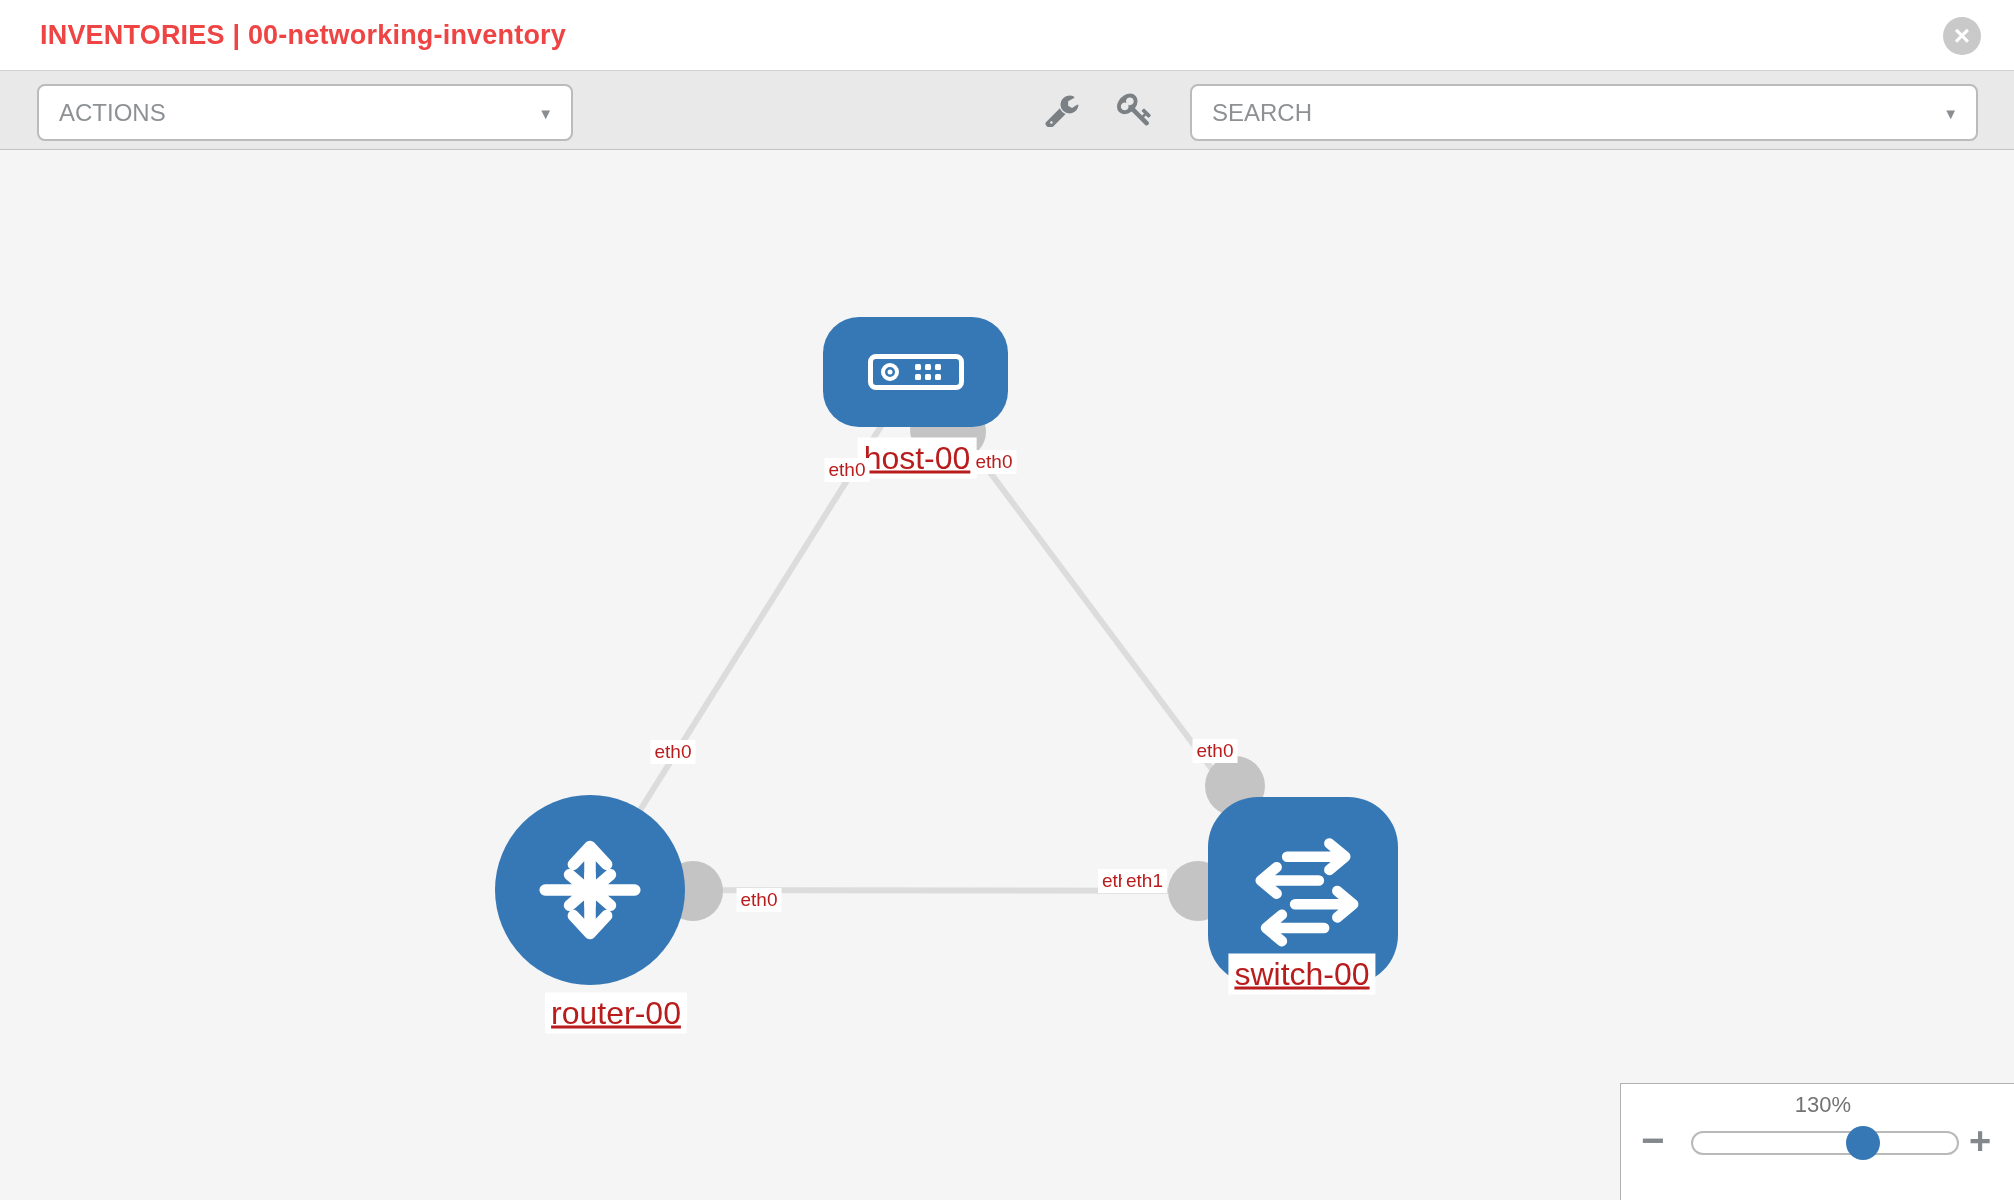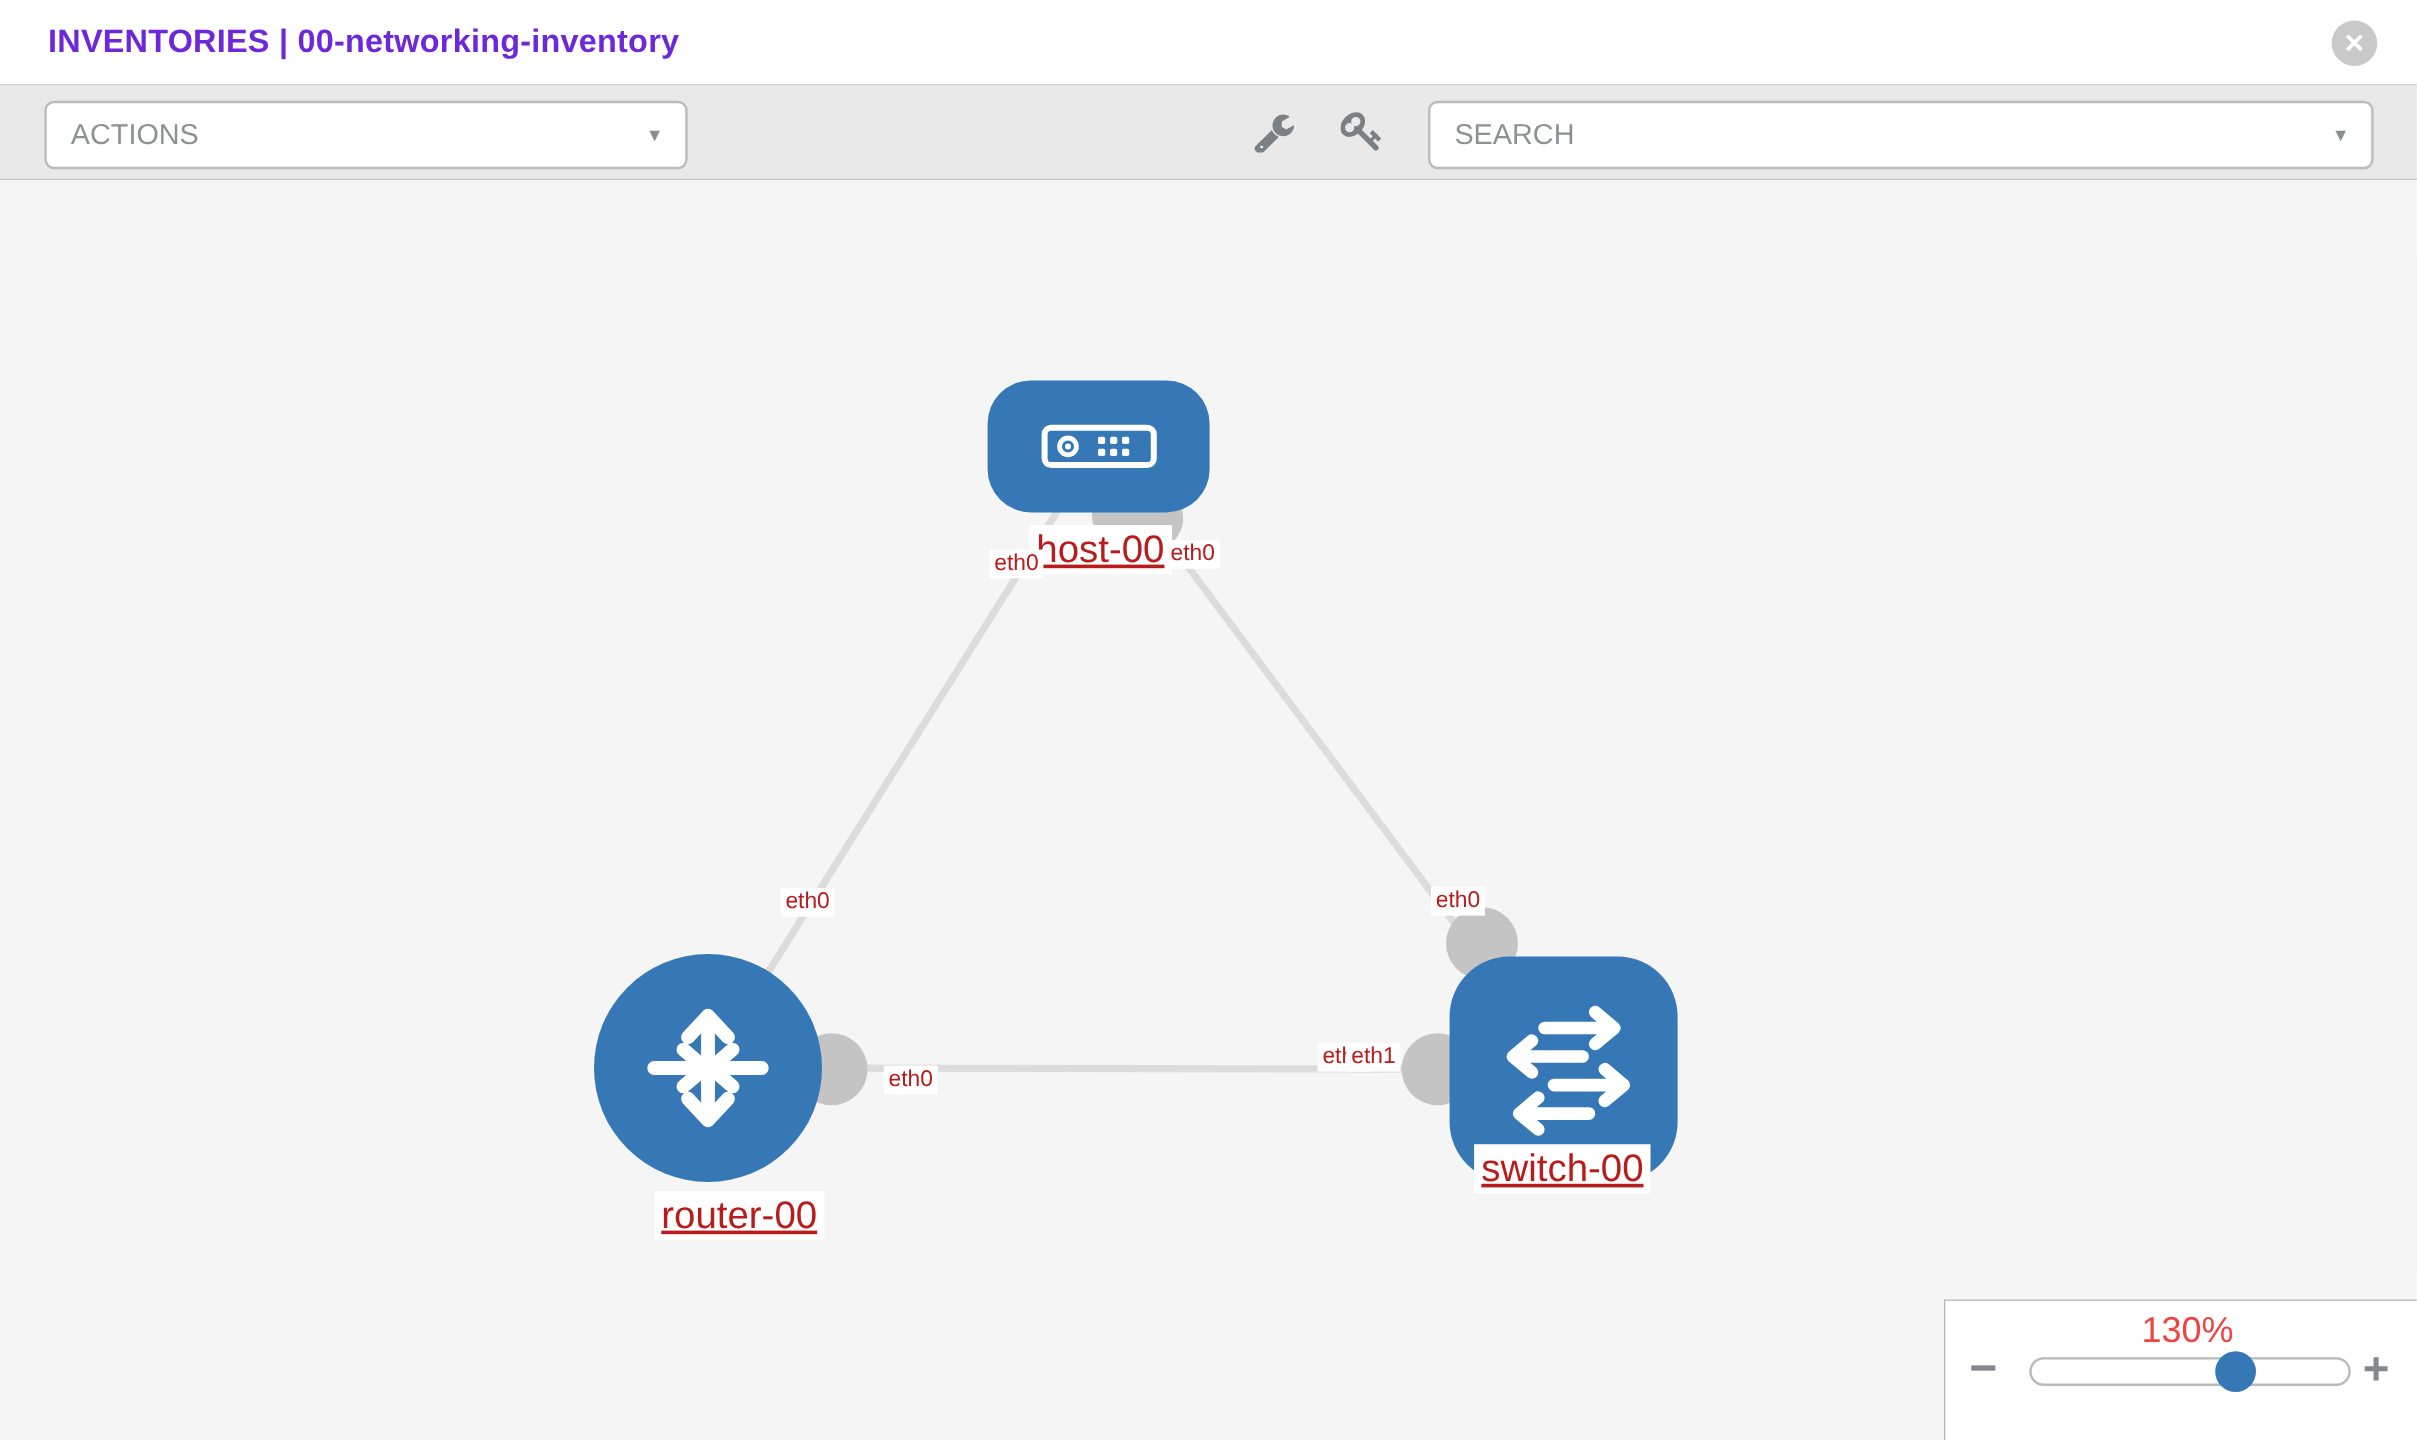--- a/index.html
+++ b/index.html
@@ -2,21 +2,21 @@
 <html><head>
 <meta charset="utf-8">
 <style>
   * { margin:0; padding:0; box-sizing:border-box; }
   html,body { width:2014px; height:1200px; overflow:hidden;
     font-family:"Liberation Sans", sans-serif; background:#fff; }
 
   
   .header { position:absolute; left:0; top:0; width:2014px; height:70px; background:#fff; }
   .header-title { position:absolute; left:40px; top:50%; transform:translateY(-50%);
-    font-size:27px; font-weight:bold; color:#6d28d9; letter-spacing:0.2px; }
+    font-size:27px; font-weight:bold; color:#ef4444; letter-spacing:0.2px; }
   .close-btn { position:absolute; left:1943px; top:17px; width:38px; height:38px;
     border-radius:50%; background:#c9c9c9; color:#fff; display:flex;
     align-items:center; justify-content:center; font-size:28px; font-weight:bold;
     cursor:pointer; line-height:1; }
 
   
   .toolbar { position:absolute; left:0; top:70px; width:2014px; height:80px;
     background:#e9e9e9; border-top:1px solid #d2d2d2; border-bottom:1px solid #c3c3c3; }
   .combo { position:absolute; top:13px; height:57px; background:#fff;
     border:2px solid #b9bbbd; border-radius:8px; display:flex; align-items:center;
@@ -60,21 +60,21 @@
   .glabel { position:absolute; transform:translate(-50%,-50%); background:#fff;
     color:#b91c1c; white-space:nowrap; }
   .node-label { font-size:32px; padding:2px 6px;text-decoration:underline; }
   .iface-label { font-size:19px; padding:1px 4px; }
   .iface-abs { transform:none; }
 
   
   .zoom-panel { position:absolute; left:1620px; top:1083px; width:394px; height:117px;
     background:#fff; border-left:1px solid #b2b2b2; border-top:1px solid #b2b2b2; }
   .zoom-level { position:absolute; left:117px; top:8px; width:170px; text-align:center;
-    font-size:30px; color:#ef4444; }
+    font-size:22px; color:#737373; }
   .zoom-minus { position:absolute; left:20px; top:36px; font-size:40px; font-weight:bold;
     color:#84888c; cursor:pointer; line-height:1; }
   .zoom-plus { position:absolute; left:348px; top:38px; font-size:38px; font-weight:bold;
     color:#84888c; cursor:pointer; line-height:1; }
   .zoom-track { position:absolute; left:70px; top:47px; width:268px; height:24px;
     background:#fff; border:2px solid #b9b9b9; border-radius:12px; cursor:pointer; }
   .zoom-thumb { position:absolute; left:225px; top:42px; width:34px; height:34px;
     border-radius:50%; background:#3578b5; cursor:grab; }
 </style>
 </head>

